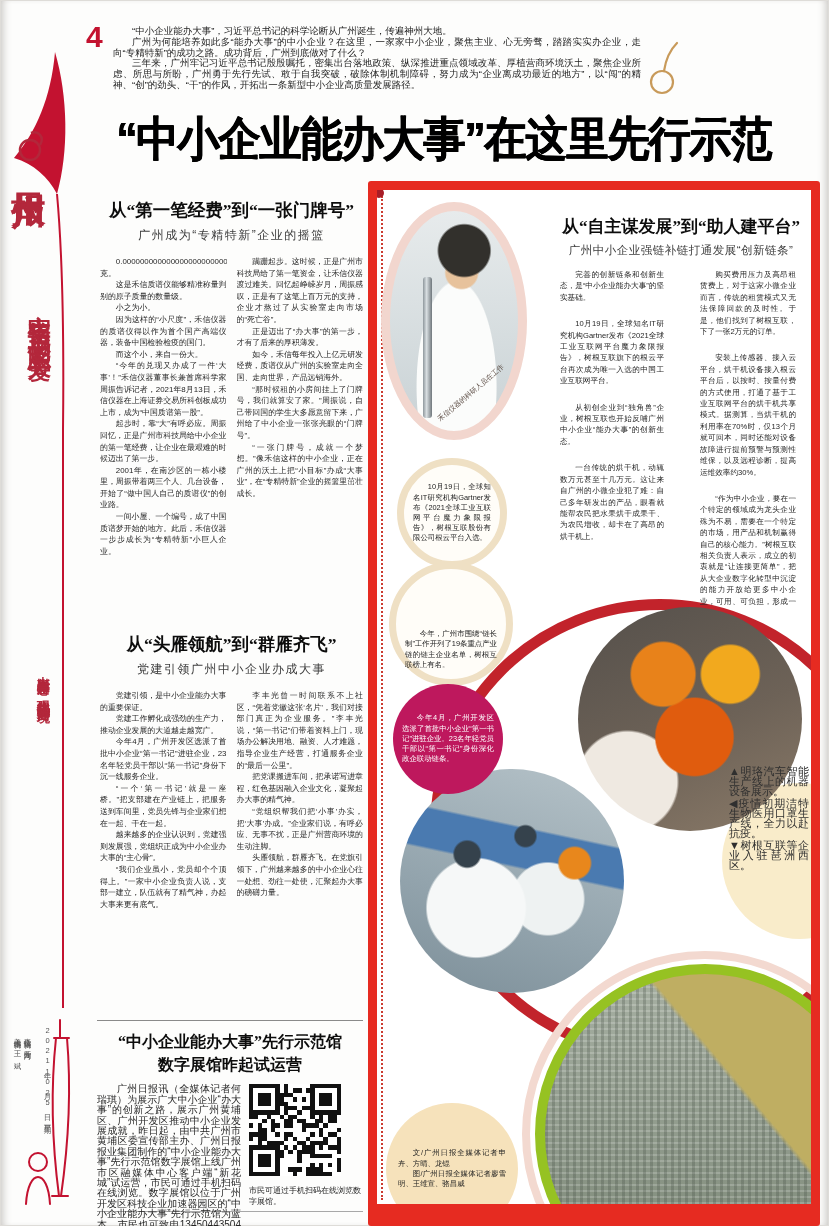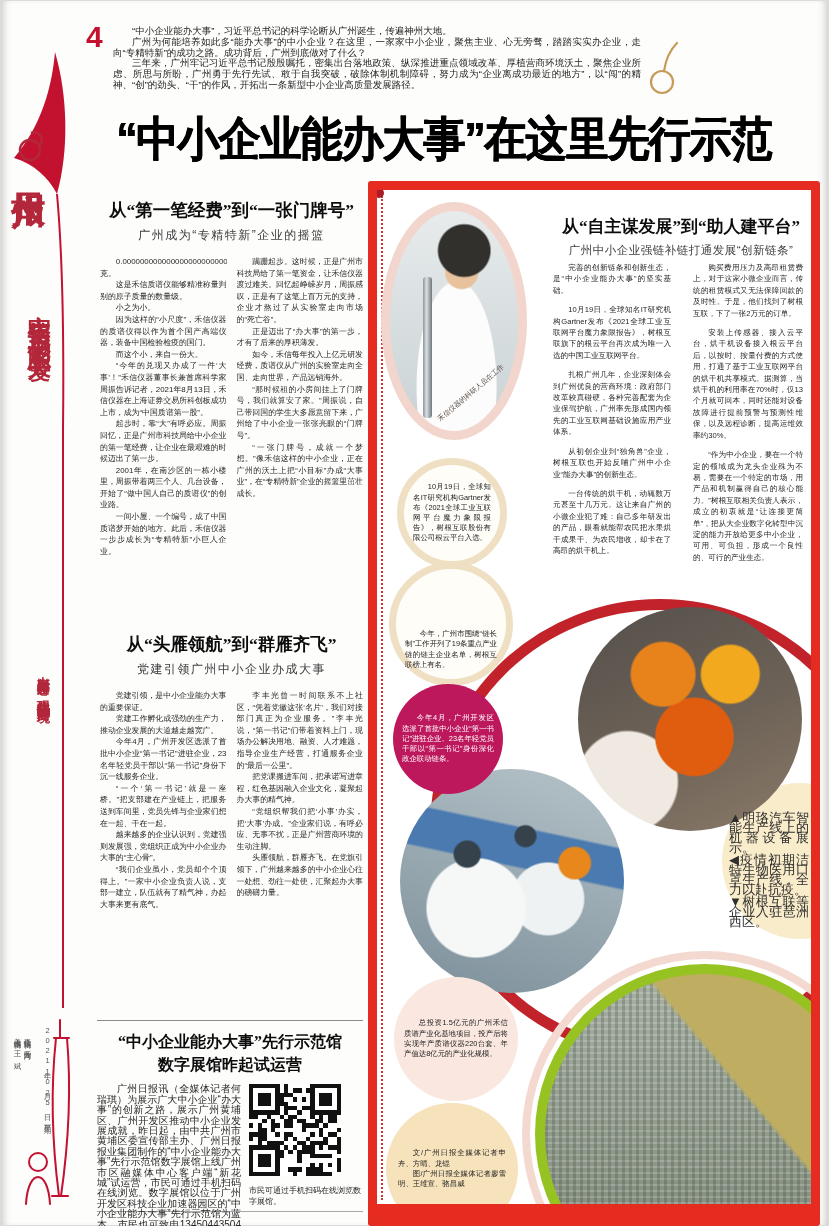--- a/index.html
+++ b/index.html
@@ -52,21 +52,21 @@
        background:
         radial-gradient(circle at 58% 18%, #32302c 0 13%, rgba(0,0,0,0) 14%),
         radial-gradient(circle at 56% 28%, #e7c29c 0 9%, rgba(0,0,0,0) 10%),
         radial-gradient(ellipse at 52% 80%, #fbfcfb 0 42%, rgba(0,0,0,0) 43%),
         linear-gradient(180deg,#e7ebec,#c9d2d5);}
   .sci-rod{position:absolute;left:26%;top:30%;width:9px;height:64%;
        background:linear-gradient(90deg,#8e979c,#d9dfe2 40%,#6f777c);border-radius:3px;}
   .sci-cap{position:absolute;right:4%;bottom:15%;transform:rotate(-40deg);font-size:7px;color:#5a4a42;white-space:nowrap;}
   .a3head{left:176px;top:25px;width:256px;z-index:2;}
   .a3c{position:absolute;top:64px;font-size:7.6px;line-height:11.4px;text-align:justify;color:#262626;overflow:hidden;z-index:2;}
-  .a3c p{margin:8px;text-indent:2em;}
+  .a3c p{margin:15px;text-indent:2em;}
   .bubble{display:flex;align-items:center;background:#fffdf8;border:7px solid #efe0c4;
         font-size:7.4px;line-height:10.2px;text-align:justify;color:#222;padding:9px;z-index:2;}
   .bubble p{margin:0;text-indent:2em;}
   .redring{left:53px;top:409px;width:460px;height:460px;border:11px solid #c2232b;z-index:1;}
   .photo{overflow:hidden;z-index:3;}
   .robot{left:201px;top:417px;width:224px;height:224px;
        background:
         radial-gradient(circle at 68% 30%, #f2a91e 0 13%, rgba(0,0,0,0) 14%),
         radial-gradient(circle at 38% 30%, #e8821a 0 15%, rgba(0,0,0,0) 16%),
         radial-gradient(circle at 52% 58%, #e05c0e 0 22%, rgba(0,0,0,0) 23%),
@@ -75,21 +75,21 @@
   .lab{left:23px;top:579px;width:224px;height:224px;z-index:3;
        background:
         radial-gradient(circle at 30% 38%, #35424c 0 6%, rgba(0,0,0,0) 7%),
         radial-gradient(circle at 56% 30%, #35424c 0 5%, rgba(0,0,0,0) 6%),
         radial-gradient(circle at 78% 42%, #e8871c 0 7%, rgba(0,0,0,0) 8%),
         radial-gradient(circle at 34% 62%, #f6f8f8 0 24%, rgba(0,0,0,0) 25%),
         radial-gradient(circle at 66% 58%, #eef2f2 0 18%, rgba(0,0,0,0) 19%),
         linear-gradient(12deg, rgba(0,0,0,0) 55%, #4a7ab0 56% 70%, rgba(0,0,0,0) 71%),
         linear-gradient(200deg,#b6c3c9 0%,#93a4ad 60%,#7d8f99 100%);}
   .yellowc{left:345px;top:593px;width:156px;height:156px;background:#f9ecca;z-index:2;}
-  .rcaps{left:352px;top:623px;width:80px;font-size:13px;line-height:10px;color:#2f2f2f;text-align:justify;z-index:4;}
+  .rcaps{left:352px;top:576px;width:80px;font-size:11px;line-height:10px;color:#2f2f2f;text-align:justify;z-index:4;}
   .rcaps p{margin:0 0 2px 0;}
   .pinkring{left:145px;top:761px;width:366px;height:366px;border:8px solid #f3d9d0;z-index:1;}
   .city{left:158px;top:774px;width:340px;height:340px;border:10px solid #96c222;z-index:3;
        background:
         linear-gradient(50deg, rgba(0,0,0,0) 0 62%, #bfae62 63% 100%),
         repeating-linear-gradient(90deg, rgba(60,70,60,0.25) 0 3px, rgba(0,0,0,0) 3px 7px),
         repeating-linear-gradient(0deg, rgba(255,255,255,0.18) 0 2px, rgba(0,0,0,0) 2px 6px),
         linear-gradient(180deg,#a7b0a3 0%,#8c9788 60%,#76826f 100%);}
   .citycap{left:17px;top:787px;width:124px;height:124px;background:#fae8e0;display:flex;align-items:center;
         font-size:7.4px;line-height:10.4px;text-align:justify;color:#222;padding:10px;z-index:4;}
@@ -359,21 +359,20 @@
       <div class="sci-cap">禾信仪器的科研人员在工作</div>
     </div>
 
     <div class="abs a3head">
       <h2 class="art-h2" style="font-size:17px;">从“自主谋发展”到“助人建平台”</h2>
       <div class="art-sub" style="font-size:11.5px;letter-spacing:0.5px;">广州中小企业强链补链打通发展“创新链条”</div>
     </div>
     <div class="a3c" style="left:168px;width:134px;height:370px;">
         <p>完善的创新链条和创新生态，是“中小企业能办大事”的坚实基础。</p>
         <p>10月19日，全球知名IT研究机构Gartner发布《2021全球工业互联网平台魔力象限报告》，树根互联旗下的根云平台再次成为唯一入选的中国工业互联网平台。</p>
-        <p>扎根广州几年，企业深刻体会到广州优良的营商环境：政府部门改革较真碰硬，各种完善配套为企业保驾护航，广州率先形成国内领先的工业互联网基础设施应用产业体系。</p>
         <p>从初创企业到“独角兽”企业，树根互联也开始反哺广州中小企业“能办大事”的创新生态。</p>
         <p>一台传统的烘干机，动辄数万元甚至十几万元。这让来自广州的小微企业犯了难：自己多年研发出的产品，眼看就能帮农民把水果烘干成果干、为农民增收，却卡在了高昂的烘干机上。</p>
       </div>
     <div class="a3c" style="left:308px;width:126px;height:352px;">
         <p>购买费用压力及高昂租赁费上，对于这家小微企业而言，传统的租赁模式又无法保障回款的及时性。于是，他们找到了树根互联，下了一张2万元的订单。</p>
         <p>安装上传感器、接入云平台，烘干机设备接入根云平台后，以按时、按量付费的方式使用，打通了基于工业互联网平台的烘干机共享模式。据测算，当烘干机的利用率在70%时，仅13个月就可回本，同时还能对设备故障进行提前预警与预测性维保，以及远程诊断，提高运维效率约30%。</p>
         <p>“作为中小企业，要在一个特定的领域成为龙头企业殊为不易，需要在一个特定的市场，用产品和机制赢得自己的核心能力。”树根互联相关负责人表示，成立的初衷就是“让连接更简单”，把从大企业数字化转型中沉淀的能力开放给更多中小企业，可用、可负担，形成一个良性的、可行的产业生态。</p>
       </div>
 
     <div class="circle bubble" style="left:20px;top:268px;width:110px;height:110px;">
@@ -393,23 +392,20 @@
     <div class="circle yellowc"></div>
     <div class="abs rcaps">
         <p>▲明珞汽车智能生产线上的机器设备展示。</p>
         <p>◀疫情初期洁特生物医用口罩生产线，全力以赴抗疫。</p>
         <p>▼树根互联等企业入驻琶洲西区。</p>
       </div>
 
     <div class="circle pinkring"></div>
     <div class="circle photo city"></div>
 
-    <div class="circle citycap">
-      <p>总投资1.5亿元的广州禾信质谱产业化基地项目，投产后将实现年产质谱仪器220台套、年产值达8亿元的产业化规模。</p>
-    </div>
 
     <div class="circle byline">
       <div>
         <p>文/广州日报全媒体记者申卉、方晴、龙锟</p>
         <p>图/广州日报全媒体记者廖雪明、王维宣、骆昌威</p>
       </div>
     </div>
 
     <div class="abs bottombar"></div>
   </div>

